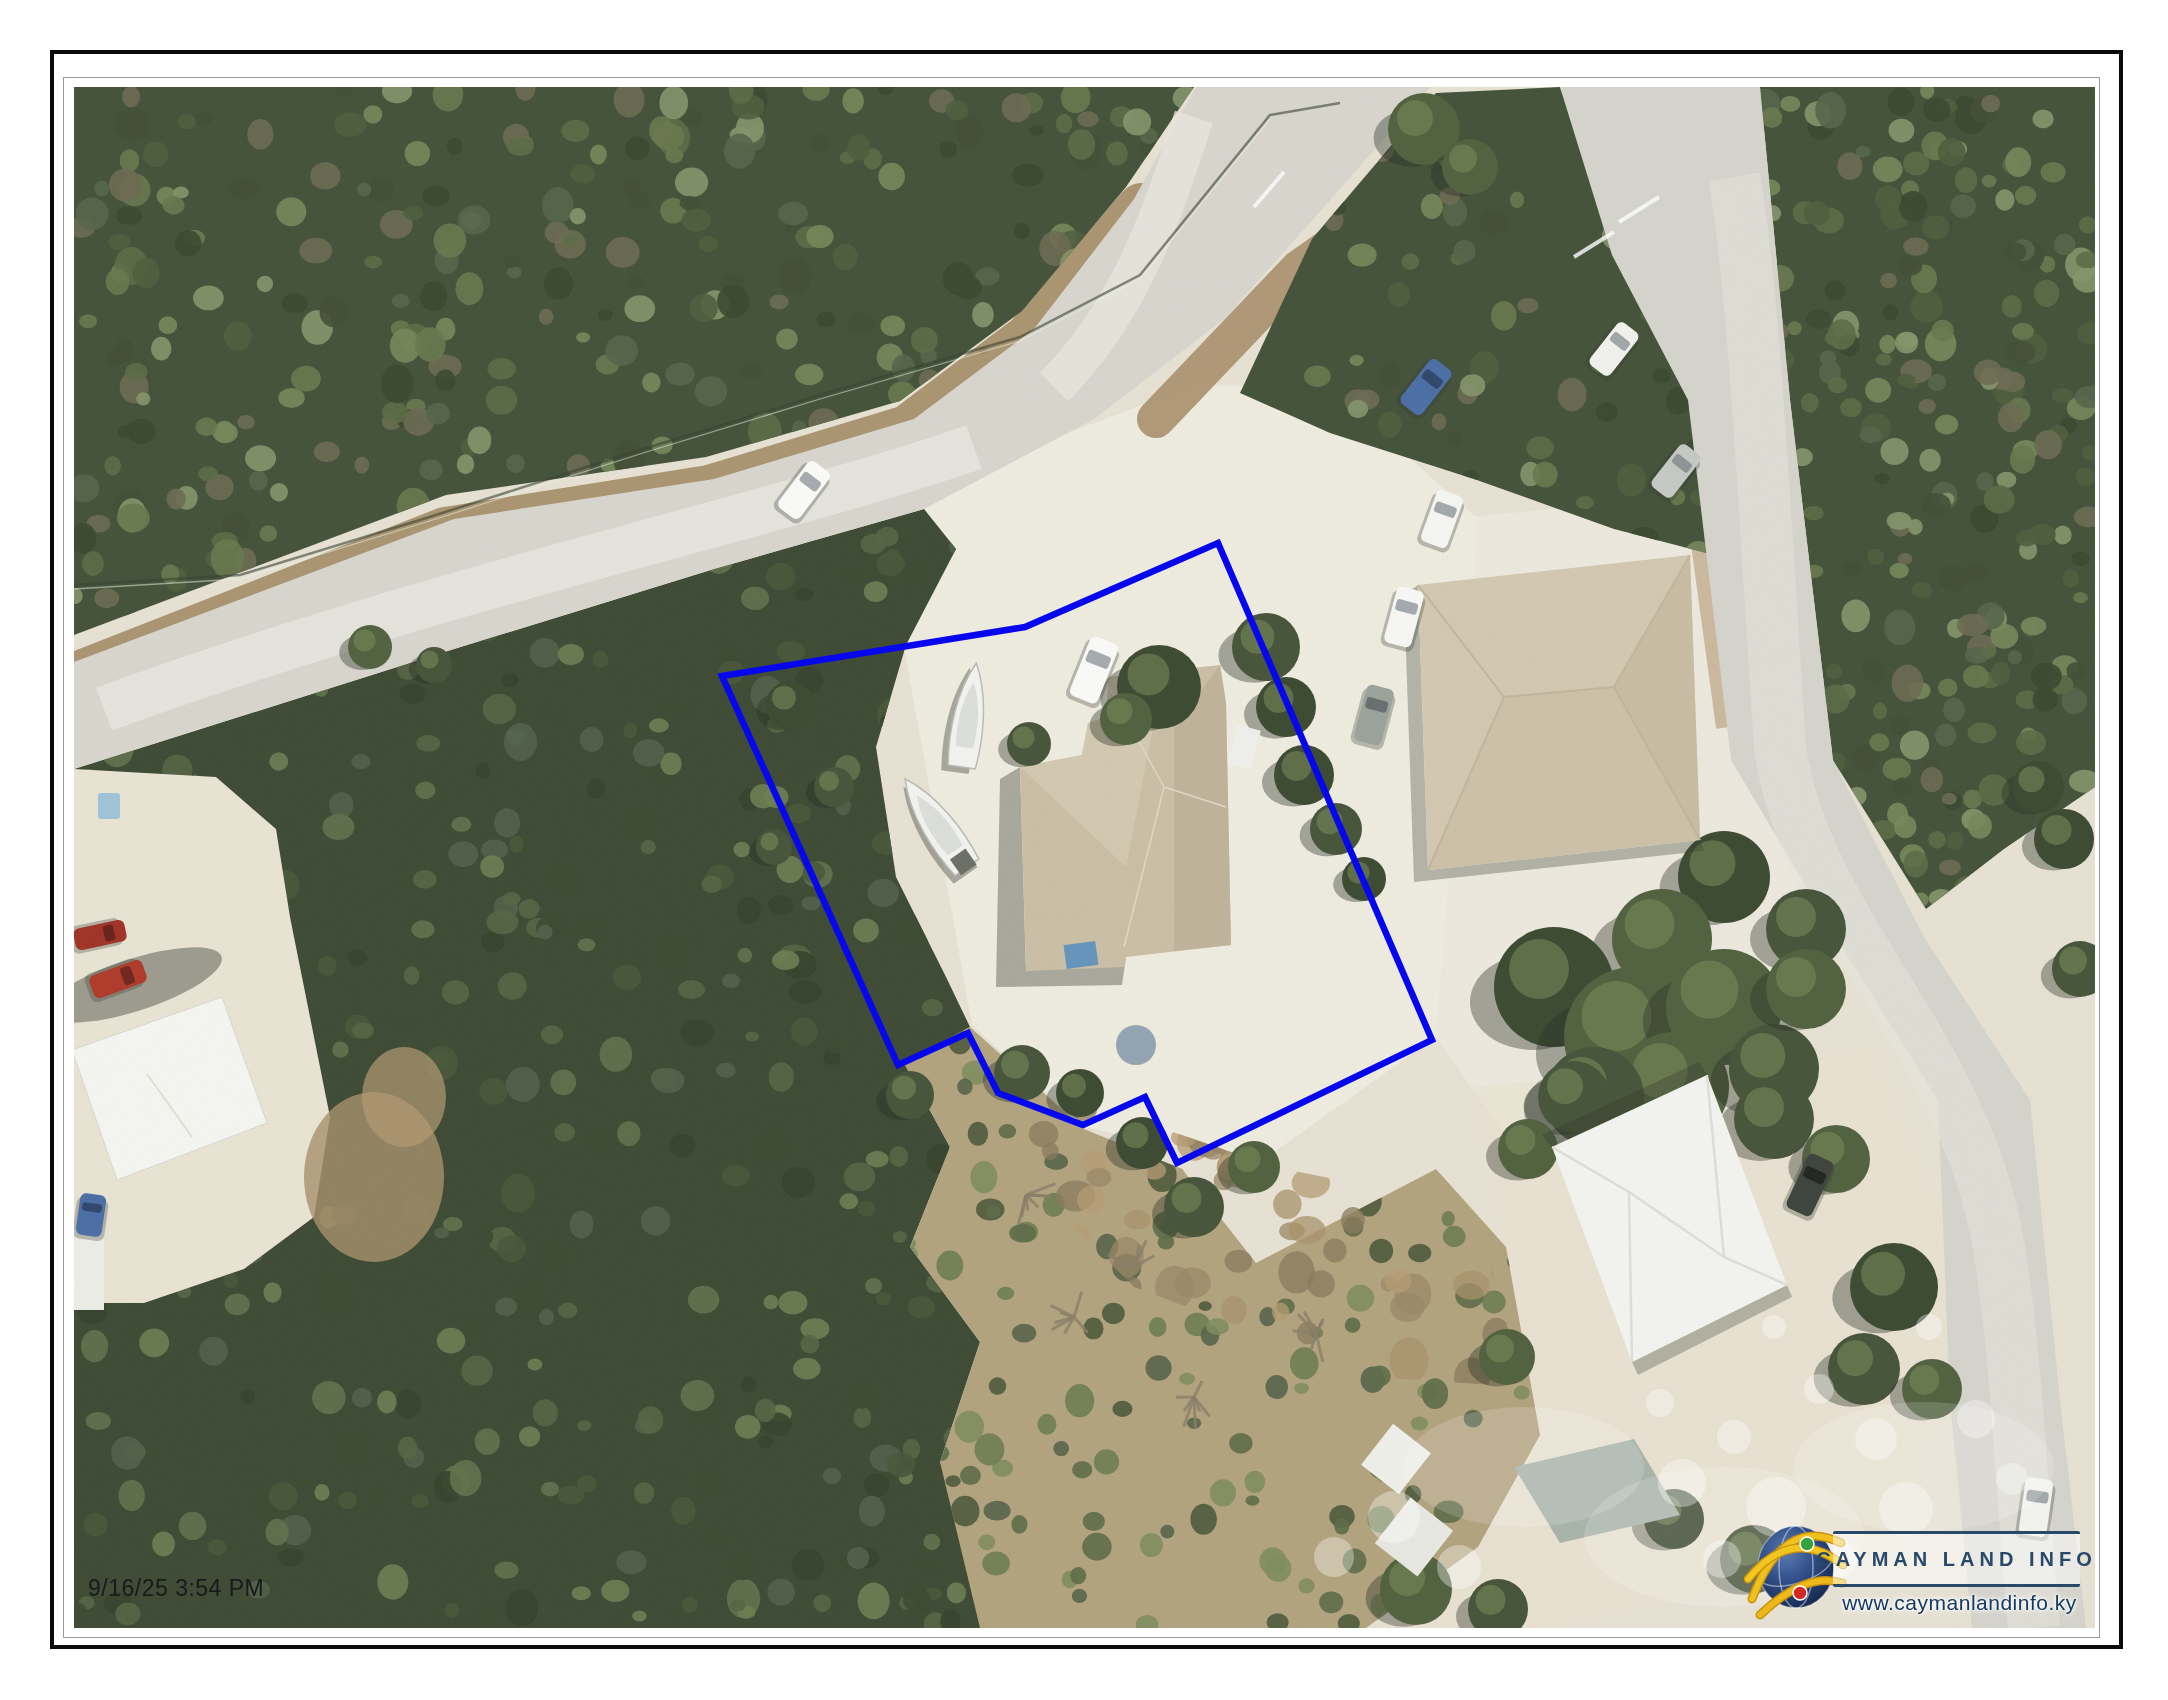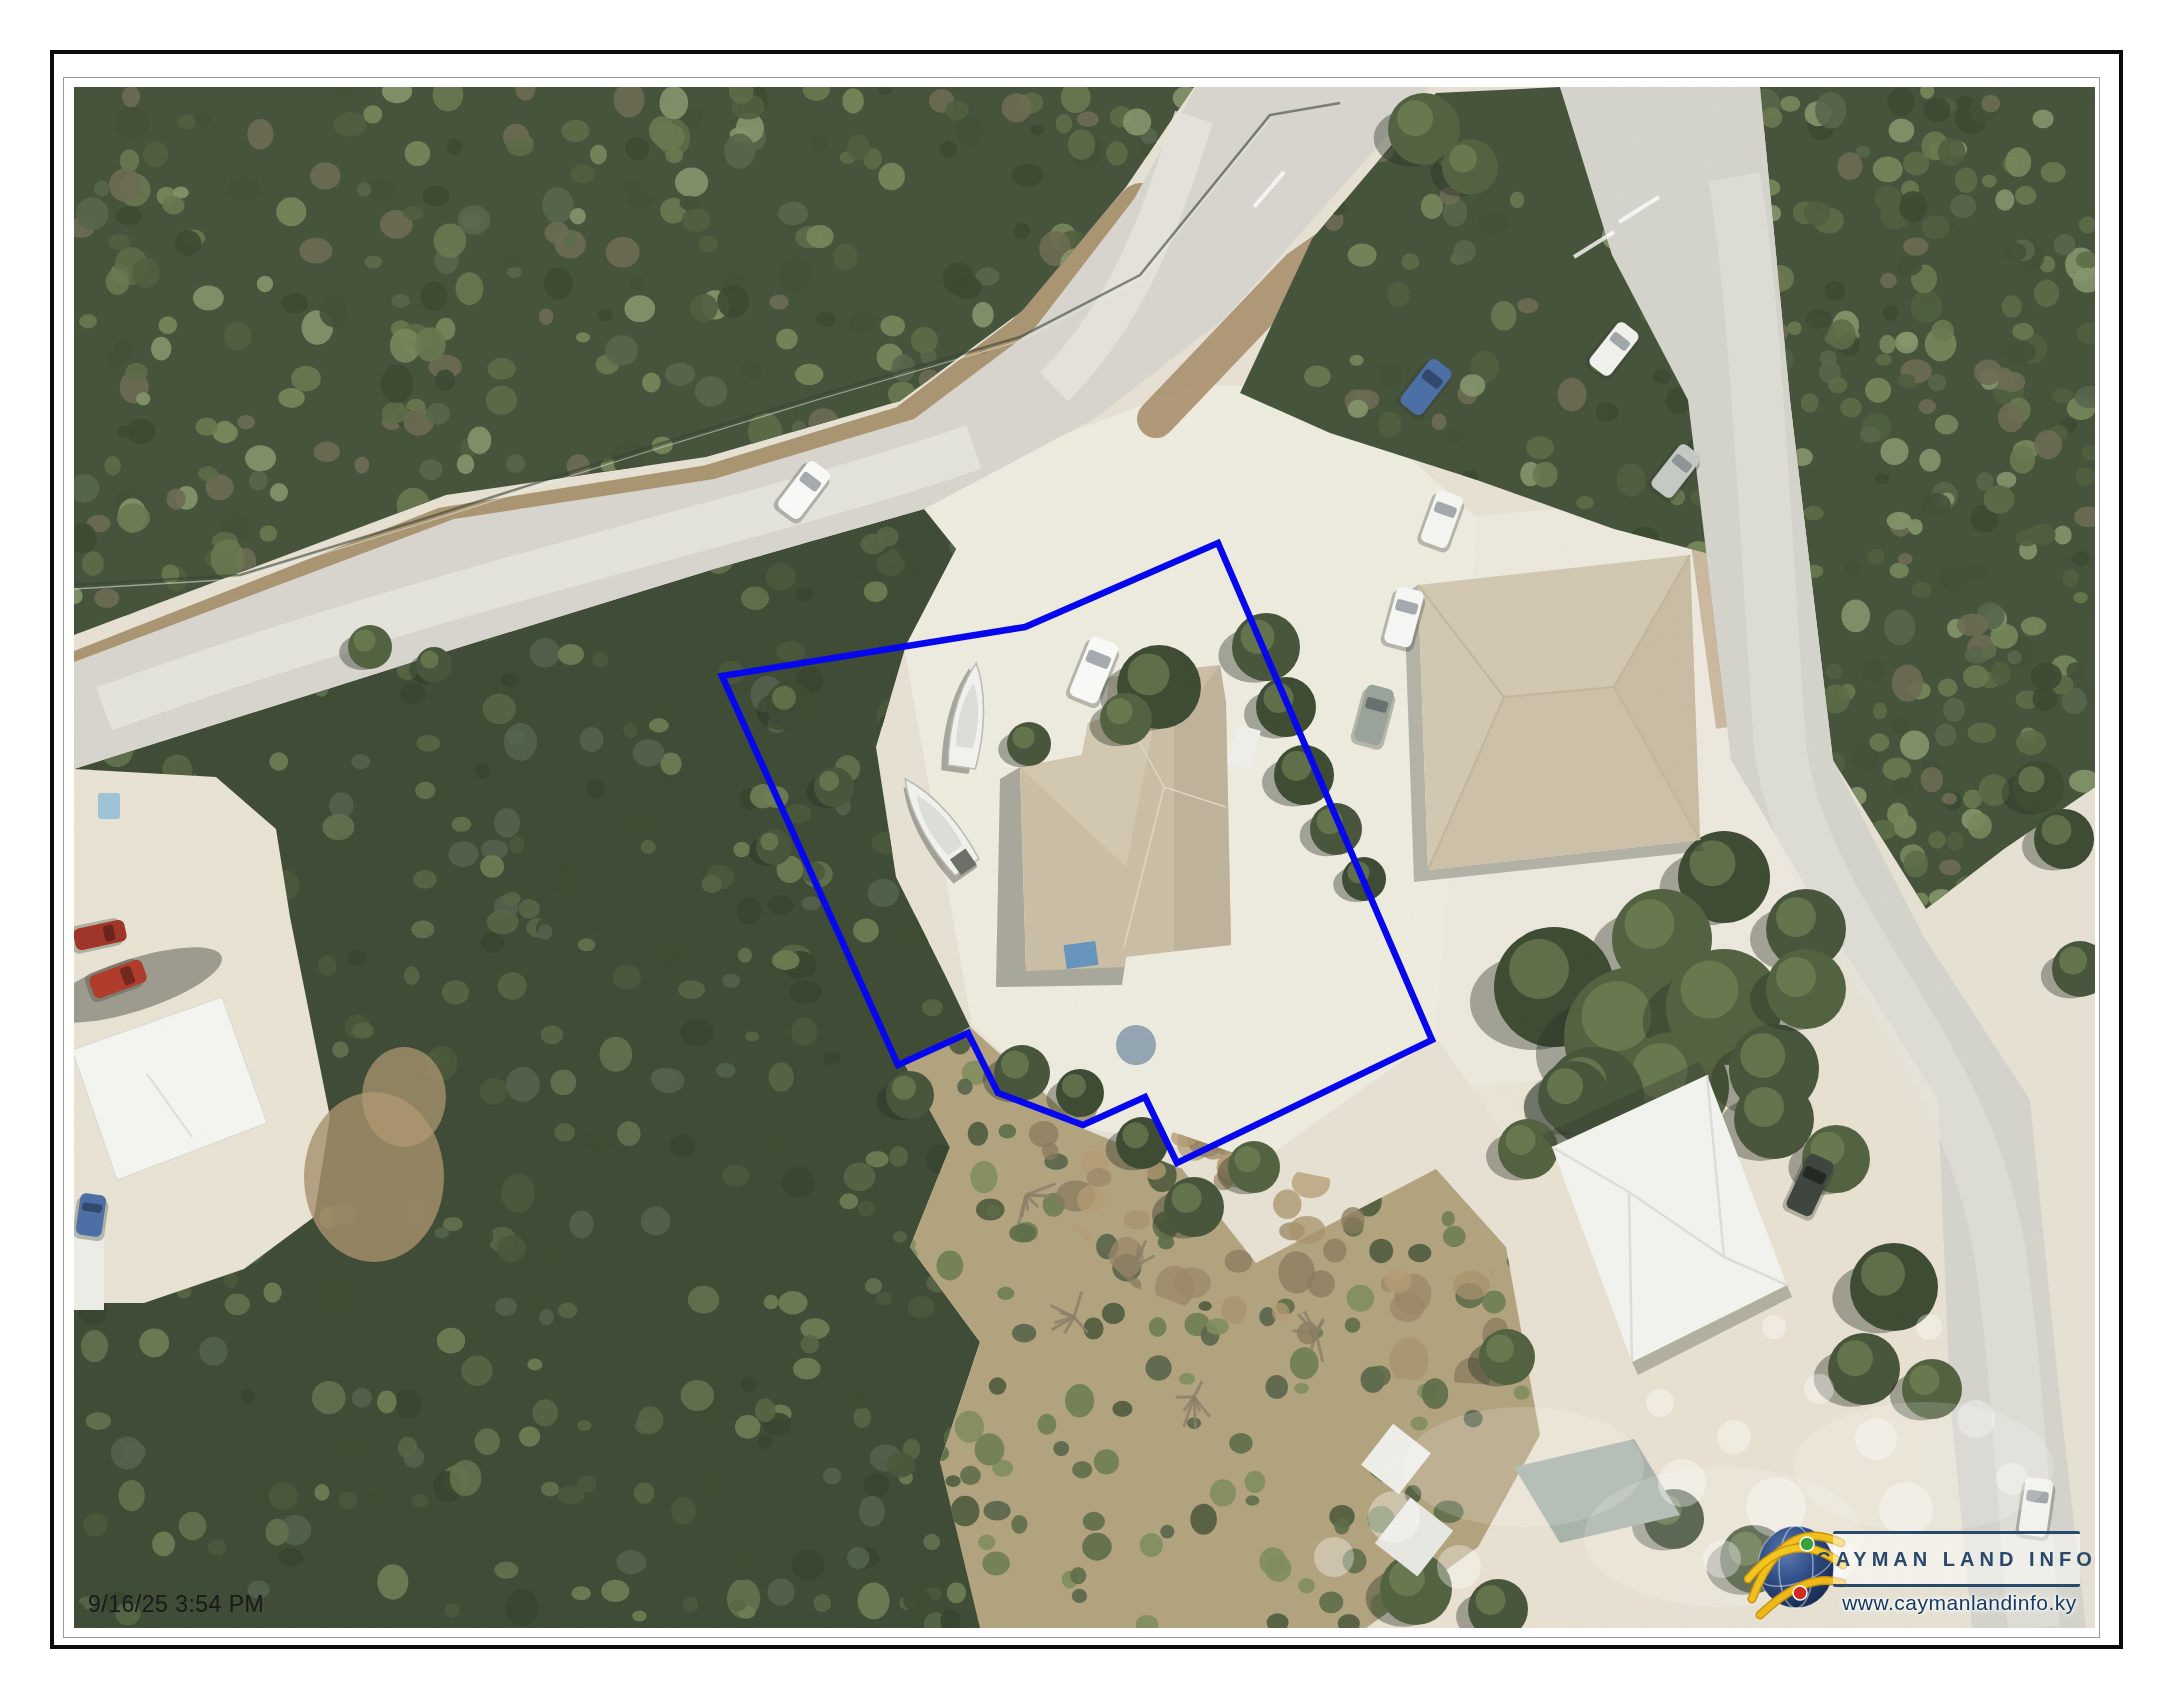--- a/index.html
+++ b/index.html
@@ -5,21 +5,21 @@
   html,body{margin:0;padding:0;background:#ffffff;width:2168px;height:1700px;
     font-family:"Liberation Sans",sans-serif;position:relative;overflow:hidden;}
   .outer-frame{position:absolute;left:50px;top:50px;width:2073px;height:1599px;
     border:4px solid #0b0b0b;box-sizing:border-box;background:#ffffff;}
   .inner-frame{position:absolute;left:63px;top:77px;width:2037px;height:1561px;
     border:1px solid #9a9a9a;box-sizing:border-box;background:#ffffff;}
   .map{position:absolute;left:74px;top:87px;width:2021px;height:1541px;overflow:hidden;
     background:var(--sand,#e7e2d4);}
   .map svg.scene{position:absolute;left:0;top:0;}
   .timestamp{position:absolute;left:14px;top:1488px;font-size:23px;color:var(--timestamp_ink,#1a1a1a);
-    letter-spacing:0.5px;margin-top:16px;}
+    letter-spacing:0.5px;}
   .logo{position:absolute;left:1585px;top:1418px;width:436px;height:123px;}
   .globe{position:absolute;left:85px;top:8px;width:104px;height:112px;}
   .banner{position:absolute;left:174px;top:26px;width:247px;height:56px;
     background:rgba(255,255,255,0.52);border-top:3px solid var(--navy,#29496b);
     border-bottom:3px solid var(--navy,#29496b);box-sizing:border-box;border-radius:2px;
     display:flex;align-items:center;justify-content:center;}
   .banner .title{font-size:20px;font-weight:bold;letter-spacing:5px;color:var(--navy,#29496b);white-space:nowrap;}
   .logo-url{position:absolute;left:178px;top:86px;width:245px;text-align:center;
     font-size:21px;font-weight:normal;color:var(--url_navy,#143a61);letter-spacing:0.5px;
     text-shadow:0 0 3px #fff,0 0 5px #fff,0 0 7px #fff;white-space:nowrap;}

